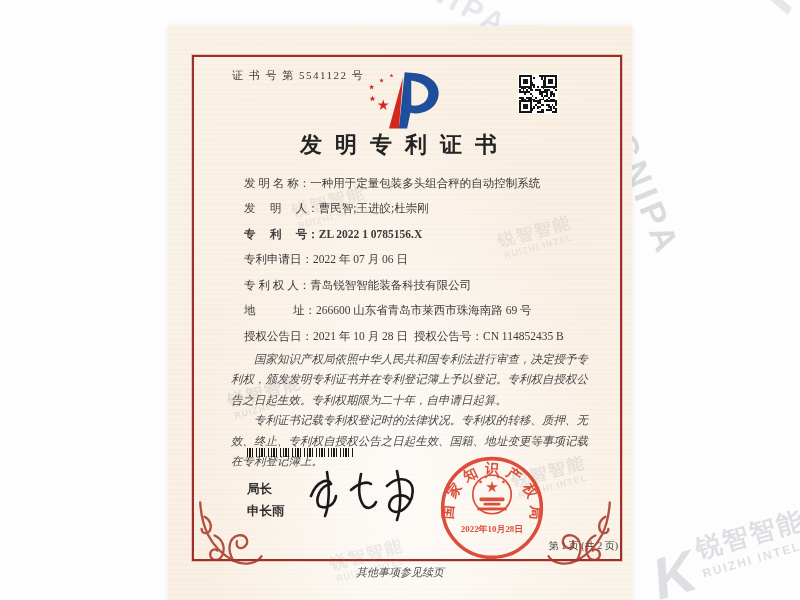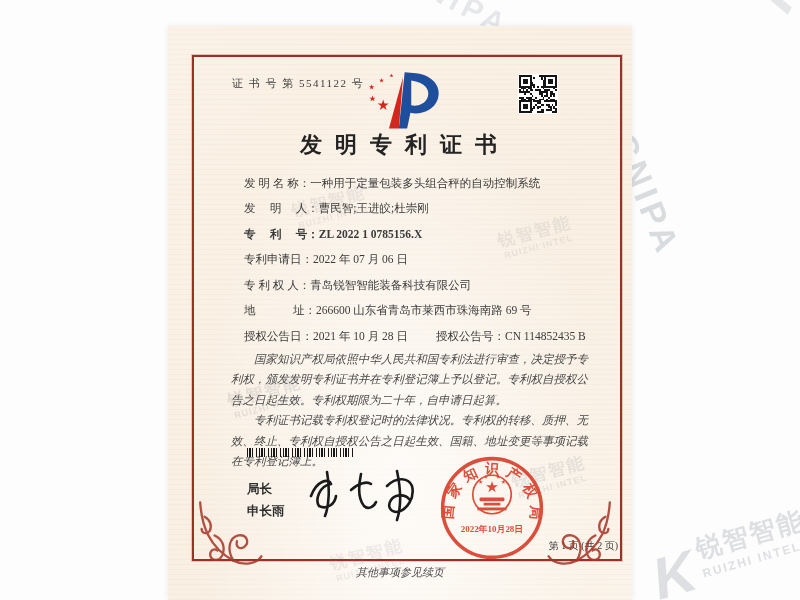--- a/index.html
+++ b/index.html
@@ -23,35 +23,35 @@
   .wm-brand{font-family:"Liberation Sans","DejaVu Sans",sans-serif;color:#c3c7cd;text-align:left;line-height:1.1;}
   .wm-brand .k{font-size:58px;font-weight:800;float:left;margin-right:6px;transform:skewX(-12deg);}
   .wm-brand .cn{font-size:26px;font-weight:800;letter-spacing:2px;}
   .wm-brand .en{font-size:12px;font-weight:700;letter-spacing:2px;}
   .wm-faint{font-family:"Liberation Sans","DejaVu Sans",sans-serif;color:#7d828a;opacity:.13;
             font-weight:800;text-align:center;line-height:1.15;}
   .wm-faint .cn{font-size:17px;letter-spacing:2px;display:block;}
   .wm-faint .en{font-size:9px;letter-spacing:1px;display:block;}
 
   
-  .cert-no{position:absolute;left:232px;top:76px;font-size:11px;letter-spacing:1.5px;color:#3c3c3c;}
+  .cert-no{position:absolute;left:232px;top:68px;font-size:11px;letter-spacing:1.5px;color:#3c3c3c;}
   .logo{position:absolute;left:360px;top:69px;width:86px;height:66px;}
   .qr{position:absolute;left:518px;top:74px;width:38px;height:38px;background:#fff;padding:1px;}
   .qr-grid{display:grid;grid-template-columns:repeat(21,1fr);grid-template-rows:repeat(21,1fr);
            width:100%;height:100%;}
   .qr-grid div{background:transparent;}
   .qr-grid div.on{background:#151515;}
   .title{position:absolute;left:192px;top:130px;width:426px;text-align:center;
          font-size:22px;font-weight:700;letter-spacing:13px;box-sizing:border-box;color:#232323;}
 
   
   .field-row{position:absolute;left:244px;width:364px;font-size:11.5px;color:#3b3b3b;white-space:nowrap;}
   .field-label{display:inline-block;white-space:pre;color:#3b3b3b;}
   .field-value{color:#3b3b3b;}
-  .pair2{position:absolute;left:192px;top:0;}
+  .pair2{position:absolute;left:170px;top:0;}
 
   
   .body-text{position:absolute;left:231px;top:349px;width:357px;font-size:11.5px;line-height:1.78;
              color:#4a4a4a;font-style:italic;}
   .body-text p{margin:0;text-indent:2em;text-align:justify;font-style:italic;}
 
   
   .barcode{position:absolute;left:247px;top:448px;width:107px;height:9px;background:
      repeating-linear-gradient(90deg,#161616 0 1px,transparent 1px 2px,#161616 2px 4px,
        transparent 4px 5px,#161616 5px 6px,transparent 6px 9px,#161616 9px 10px,transparent 10px 12px);}

